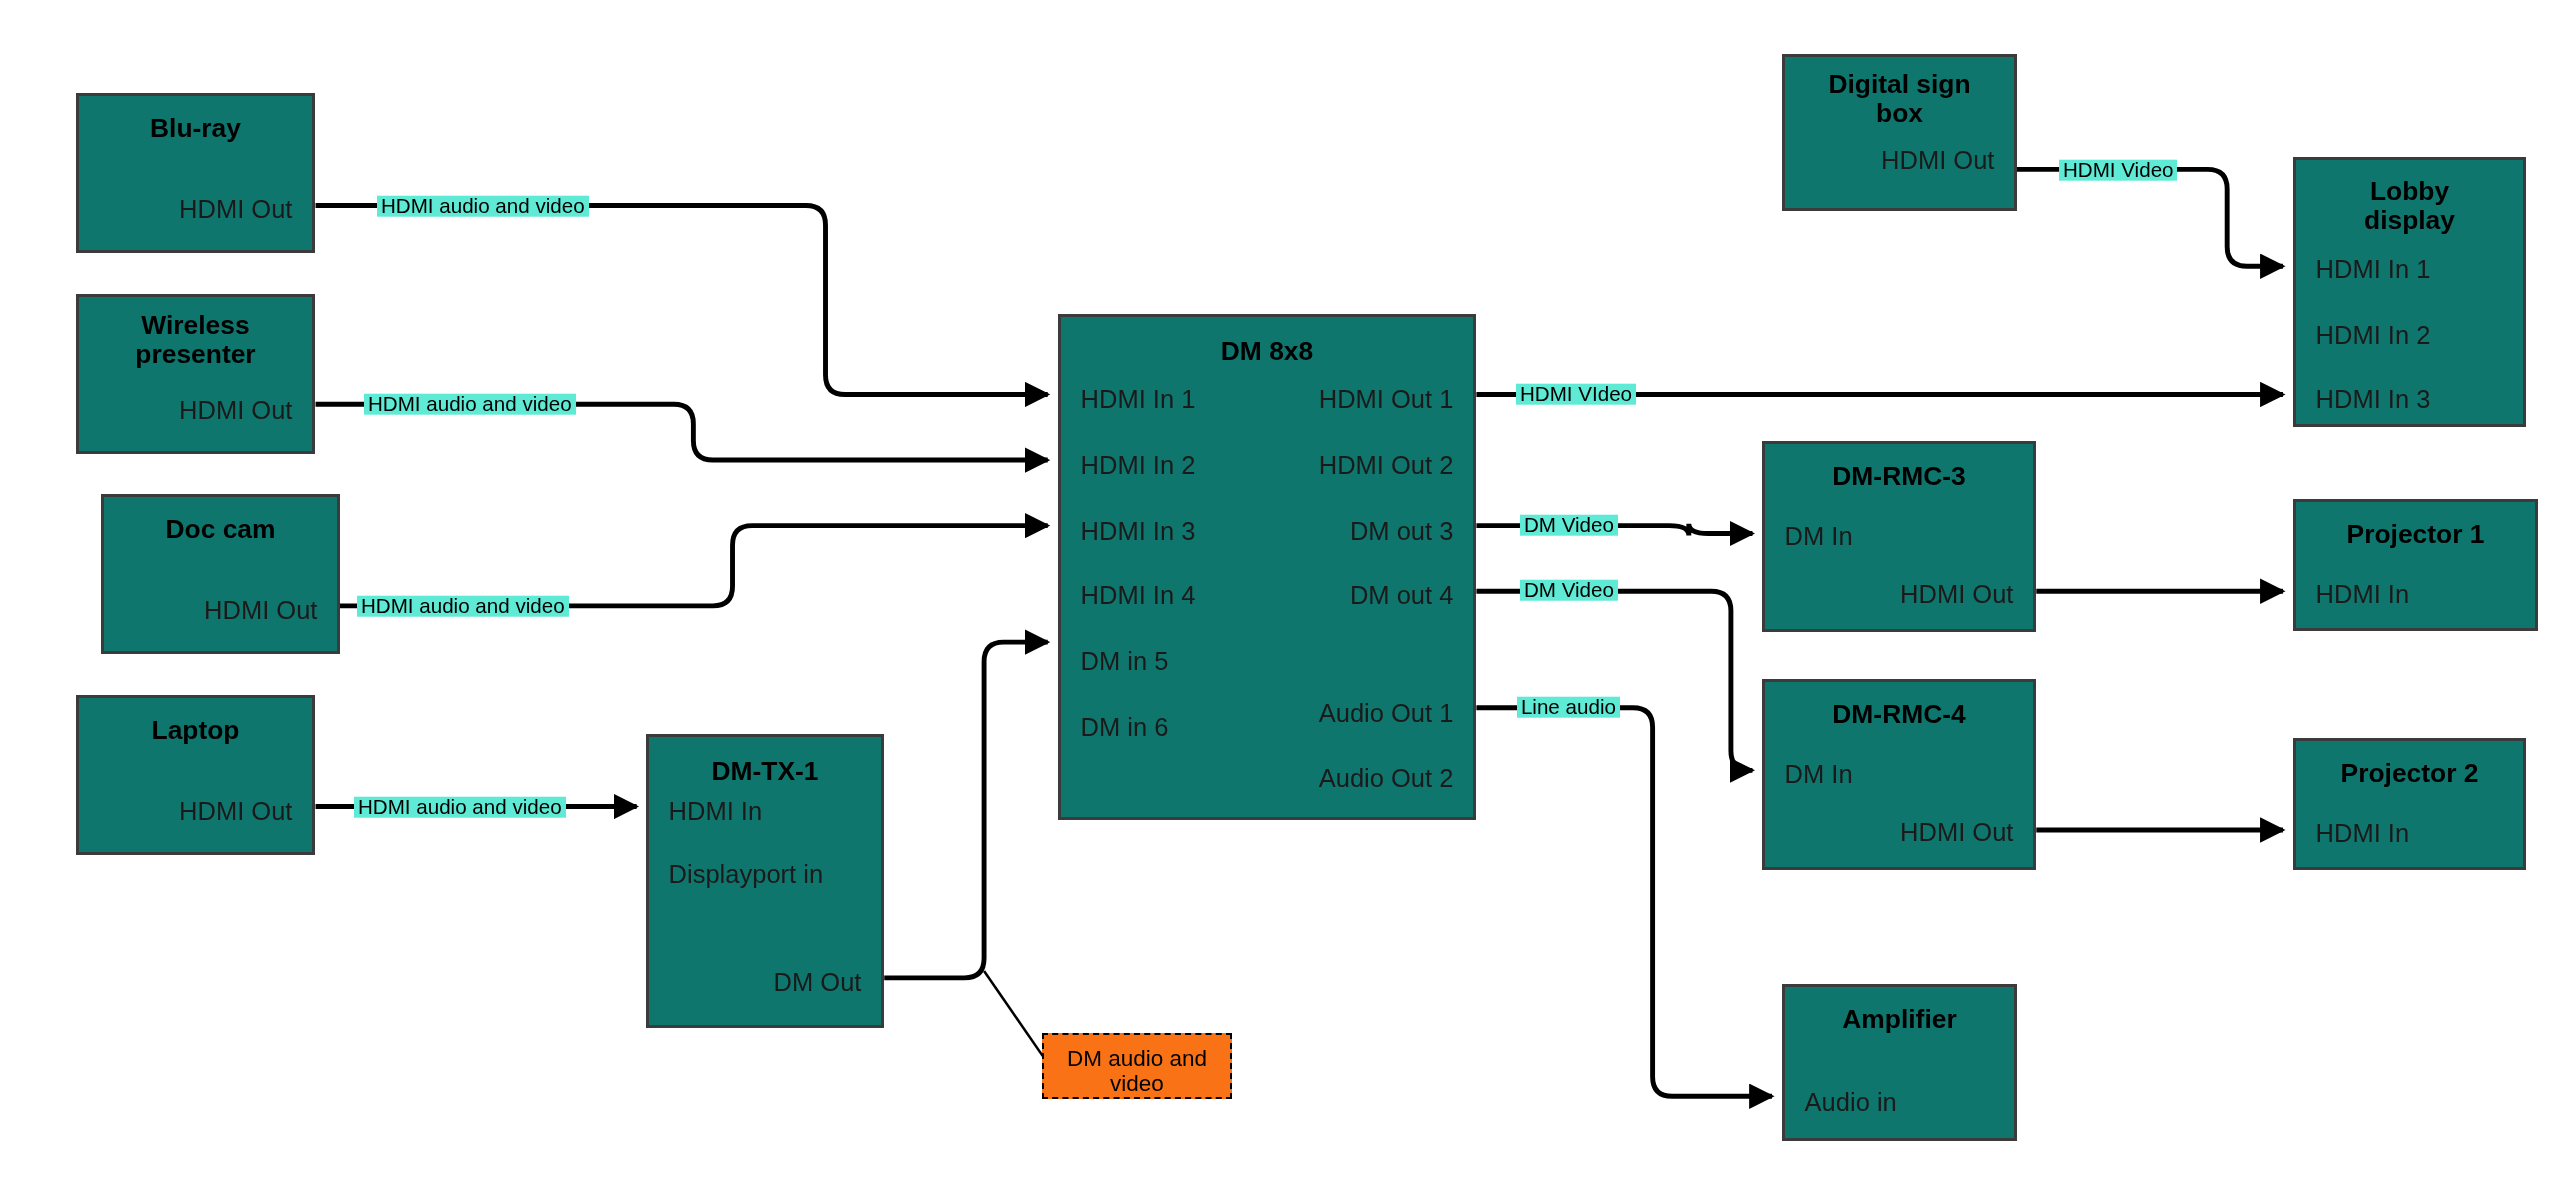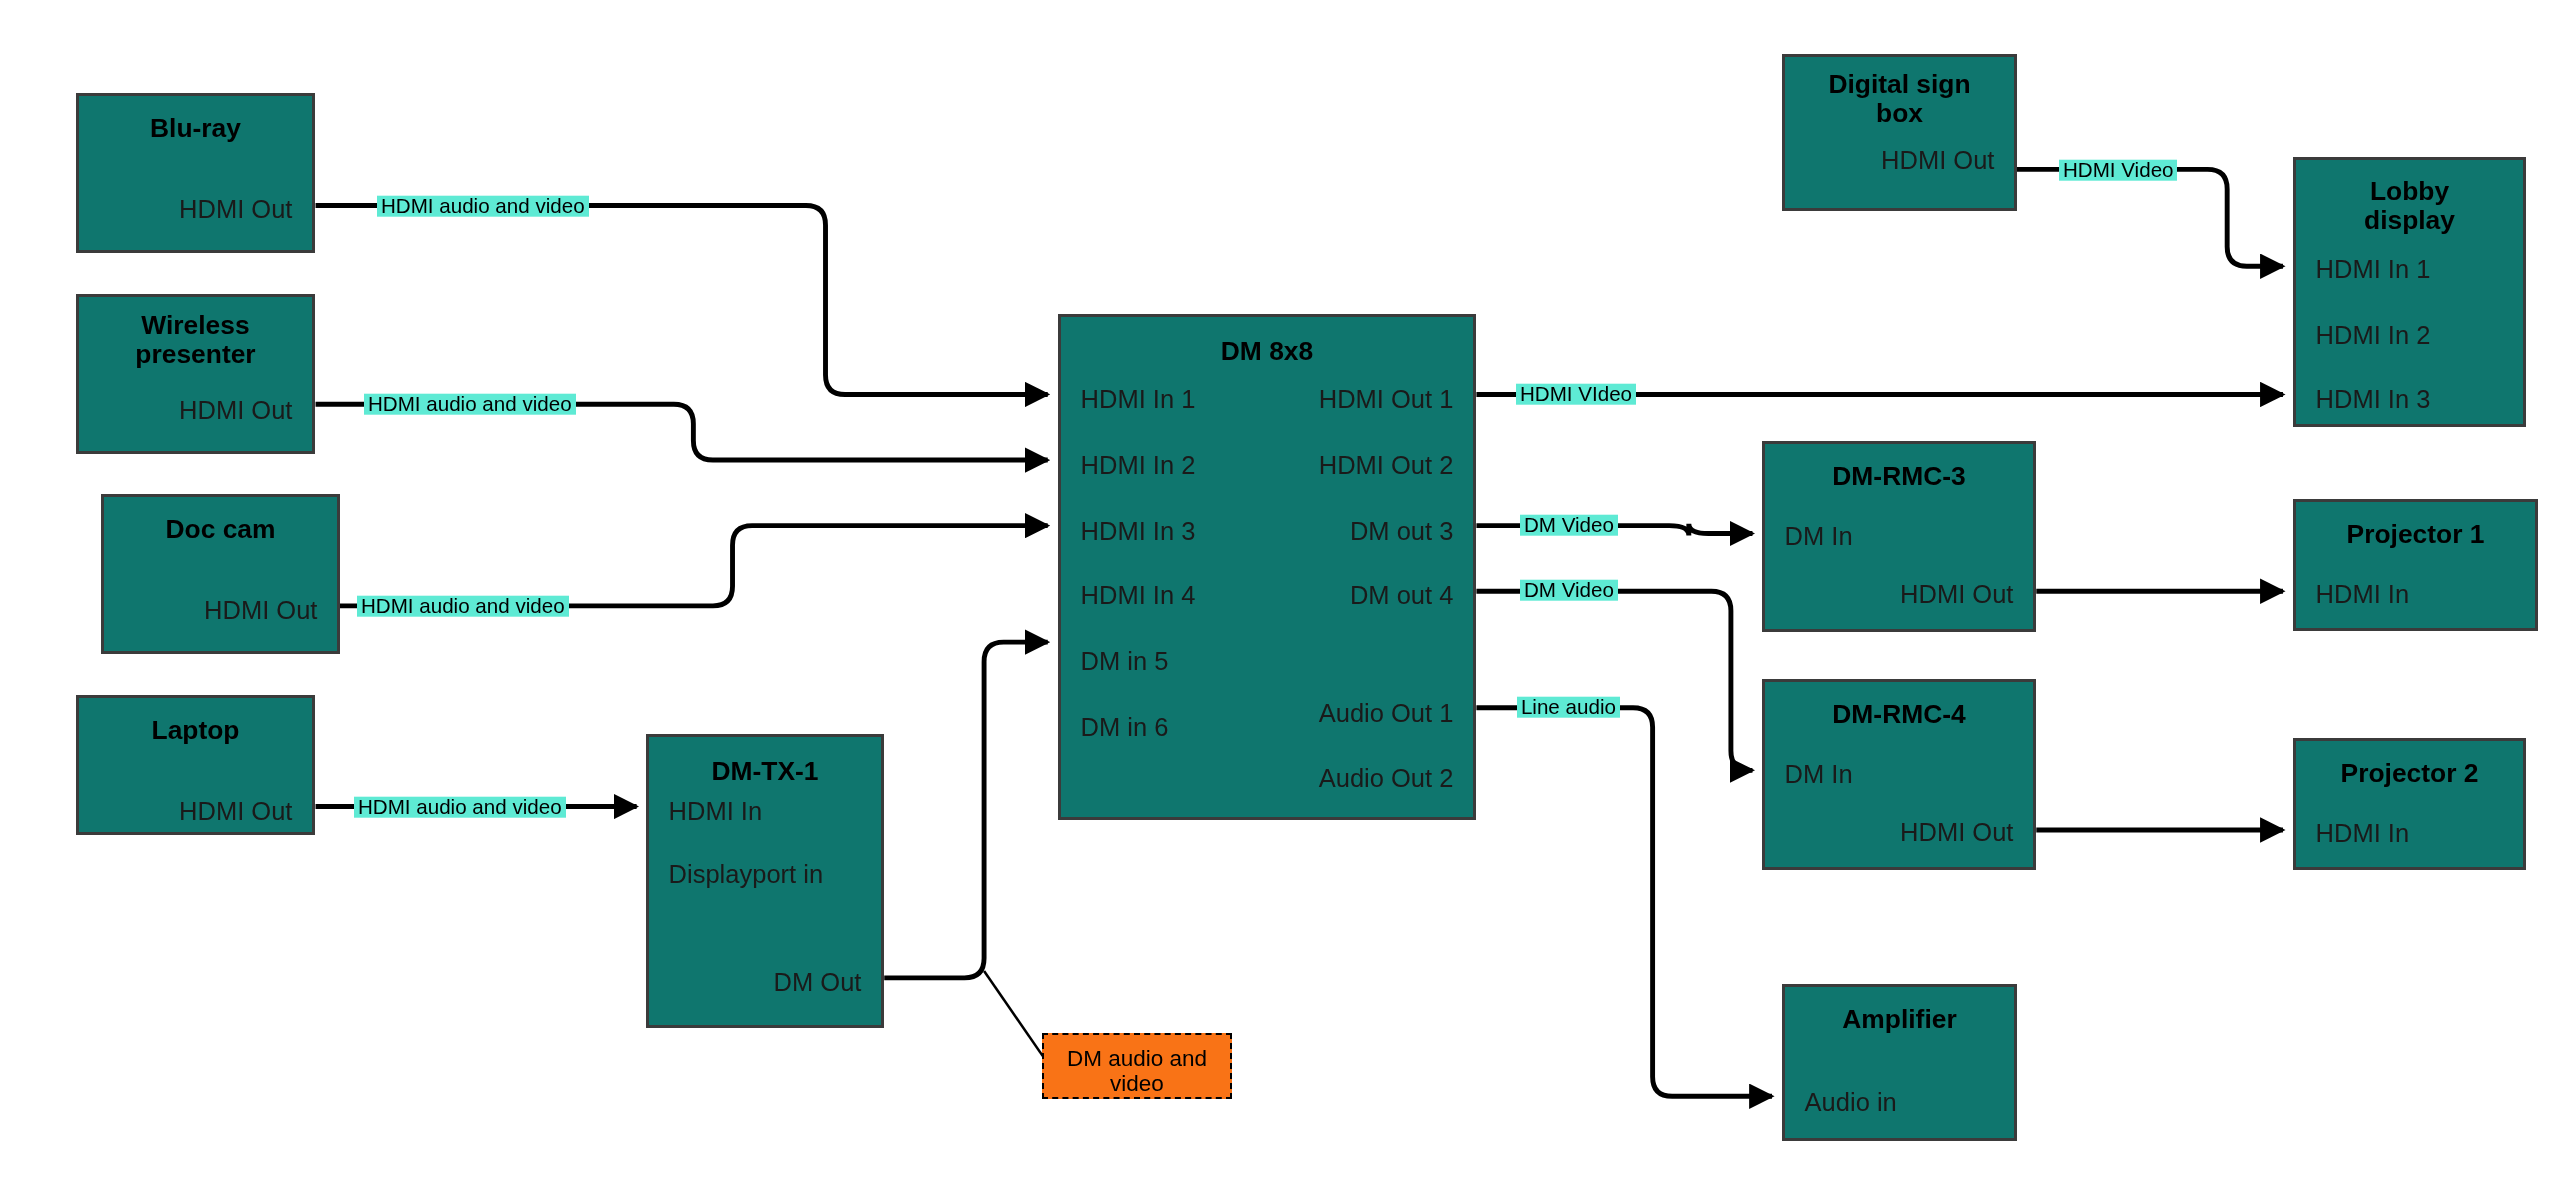--- a/index.html
+++ b/index.html
@@ -131,21 +131,21 @@
     <div class="b-title" style="top:13.7px;">Wireless</div>
     <div class="b-title" style="top:43px;">presenter</div>
     <div class="port right" style="top:101px;">HDMI Out</div>
   </div>
 
   <div class="box" style="left:76px; top:494px; width:239px; height:160px;margin-left:25px;">
     <div class="b-title" style="top:17.6px;">Doc cam</div>
     <div class="port right" style="top:101px;">HDMI Out</div>
   </div>
 
-  <div class="box" style="left:76px; top:695px; width:239px; height:140px;">
+  <div class="box" style="left:76px; top:695px; width:239px; height:160px;">
     <div class="b-title" style="top:17.6px;">Laptop</div>
     <div class="port right" style="top:101px;">HDMI Out</div>
   </div>
 
   <div class="box" style="left:646px; top:734px; width:238px; height:294px;">
     <div class="b-title" style="top:19.6px;">DM-TX-1</div>
     <div class="port left" style="top:62px;">HDMI In</div>
     <div class="port left" style="top:125px;">Displayport in</div>
     <div class="port right" style="top:233px;">DM Out</div>
   </div>

